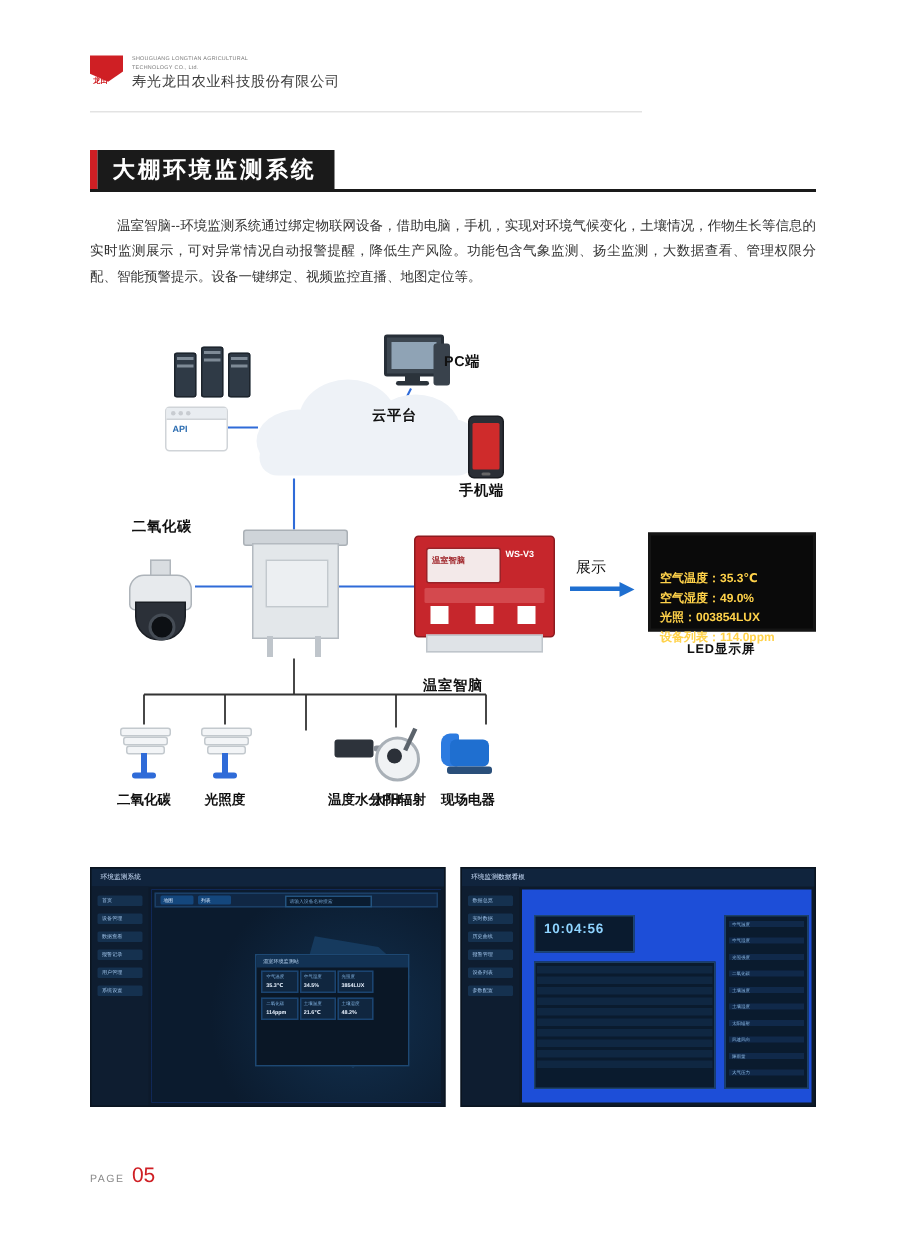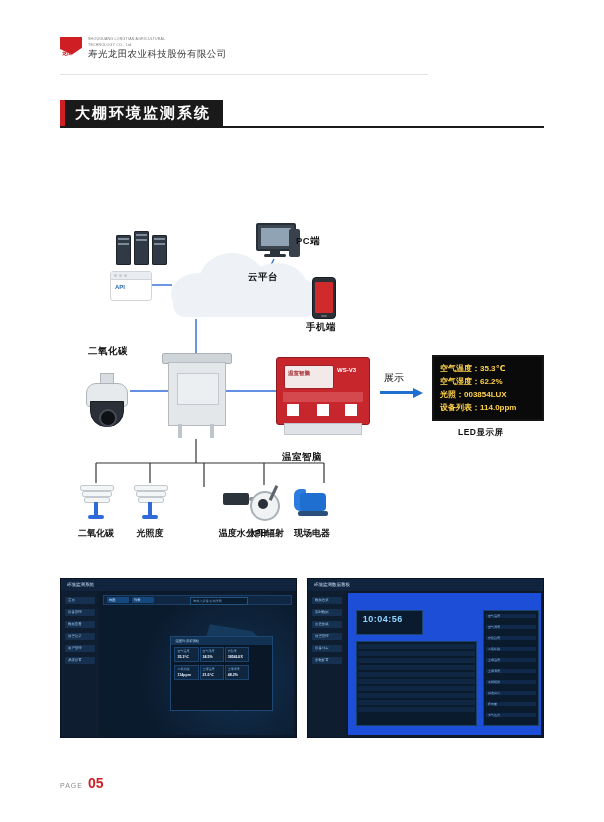--- a/index.html
+++ b/index.html
@@ -142,21 +142,21 @@
 
   
   .arrow{position:absolute;left:320px;top:173px;width:44px;height:8px;}
   .arrow .ln{position:absolute;left:0;top:3px;width:34px;height:3px;background:#1f6fd0;}
   .arrow .hd{position:absolute;left:33px;top:0;width:0;height:0;border-left:10px solid #1f6fd0;border-top:5px solid transparent;border-bottom:5px solid transparent;}
   .arrow-label{position:absolute;left:324px;top:156px;font-size:10px;color:#111;font-weight:normal;}
 
   
   .led{
     position:absolute;left:372px;top:140px;width:112px;height:66px;background:#0a0a0a;border:2px solid #151515;
-    padding:5px 6px;box-sizing:border-box;
+    padding:22px 6px;box-sizing:border-box;
   }
   .led div{color:#ffd24a;font-size:8px;line-height:13px;font-weight:bold;white-space:nowrap;}
 
   
   .sensor{position:absolute;top:268px;width:40px;height:38px;}
   .sensor .lbl{position:absolute;top:44px;left:50%;transform:translateX(-50%);font-size:9px;font-weight:bold;color:#111;white-space:nowrap;}
 
   .s-co2{left:16px;}
   .s-lux{left:70px;}
   .s-ph{left:124px;margin-left:39px;}
@@ -222,21 +222,21 @@
   .grid-rows .r{position:absolute;left:1px;right:1px;height:5px;background:#0f2742;}
   .right-panel{position:absolute;right:1%;top:12%;width:28%;height:80%;background:#0a1b2e;border:1px solid #1c4168;}
   .right-panel .r{position:absolute;left:2px;right:2px;height:4px;background:#10294a;}
   .right-panel .r span{position:absolute;left:2px;top:-0.5px;font-size:3px;color:#89b6e0;}
 
   
   .footer{
     position:absolute;left:60px;top:775px;display:flex;align-items:baseline;gap:5px;
   }
   .footer .pg{font-size:7px;color:#8a8a8a;letter-spacing:1px;}
-  .footer .num{font-size:14px;color:#cf1f24;font-weight:bold;}
+  .footer .num{font-size:14px;color:#cf1f24;font-weight:normal;}
 </style>
 </head>
 <body>
 
 <div class="page">
 
   <div class="header">
     <div class="logo-mark">
       <div class="red"></div>
       <div class="small">龙田</div>
@@ -249,20 +249,21 @@
   <div class="header-rule"></div>
 
   <div class="title-wrap">
     <div class="title-bar"></div>
     <div class="title-black">
       <span>大棚环境监测系统</span>
     </div>
     <div class="title-underline"></div>
   </div>
 
+  <div class="para">温室智脑--环境监测系统通过绑定物联网设备，借助电脑，手机，实现对环境气候变化，土壤情况，作物生长等信息的实时监测展示，可对异常情况自动报警提醒，降低生产风险。功能包含气象监测、扬尘监测，大数据查看、管理权限分配、智能预警提示。设备一键绑定、视频监控直播、地图定位等。</div>
 
   <div class="diagram">
 
     <svg class="lines" viewBox="0 0 484 345">
 
       <line x1="210" y1="52" x2="214" y2="44" stroke="#2f6bd8" stroke-width="1.4"></line>
 
       <line x1="236" y1="78" x2="252" y2="80" stroke="#2f6bd8" stroke-width="1.4"></line>
 
       <line x1="90" y1="70" x2="112" y2="70" stroke="#2f6bd8" stroke-width="1.4"></line>
@@ -349,21 +350,21 @@
     <div class="dg-label" style="left:222px;top:236px;">温室智脑</div>
 
     <div class="arrow-label">展示</div>
     <div class="arrow">
         <div class="ln"></div>
         <div class="hd"></div>
       </div>
 
     <div class="led">
       <div>空气温度：35.3℃</div>
-      <div>空气湿度：62.2%</div>
+      <div>空气湿度：49.0%</div>
       <div>光照：003854LUX</div>
       <div>设备列表：114.0ppm</div>
     </div>
     <div class="dg-label sm" style="left:398px;top:212px;">LED显示屏</div>
 
     <div class="sensor s-co2">
       <div class="shield">
         <div class="plate a"></div>
           <div class="plate b"></div>
           <div class="plate c"></div>

